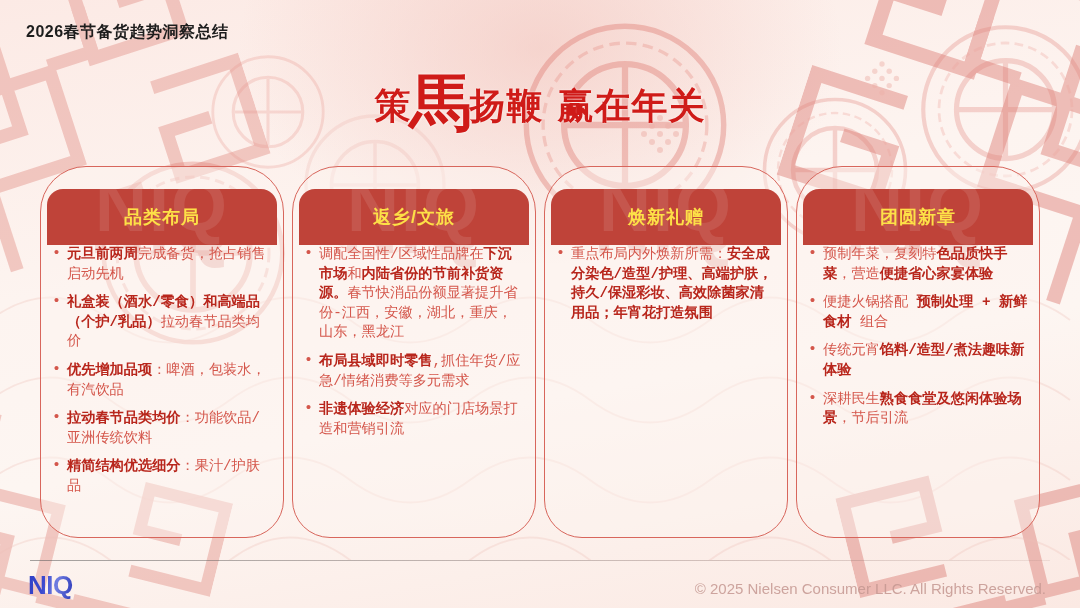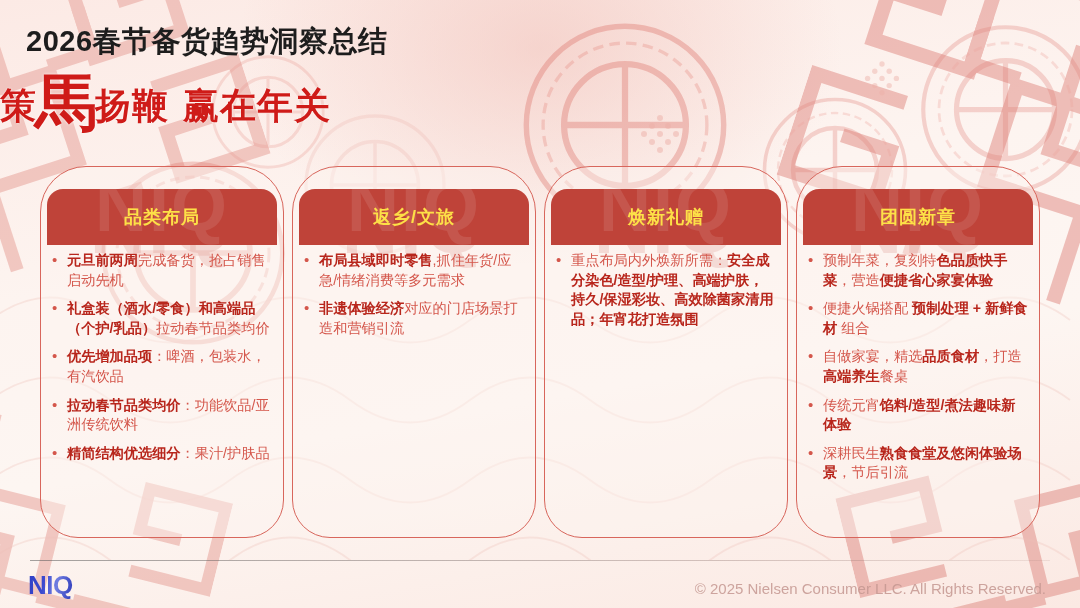--- a/index.html
+++ b/index.html
@@ -30,26 +30,26 @@
 
   
   .coin { position: absolute; border-radius: 50%; opacity: .42; }
 
   
   .blossom { position: absolute; opacity: .5; }
 
   
   #slide-title {
     position: absolute; left: 26px; top: 22px;
-    font-size: 29px; font-weight: bold; color: #1d1d1d;
+    font-size: 16px; font-weight: bold; color: #1d1d1d;
     letter-spacing: .5px; z-index: 6;
   }
   #hero-title {
     position: absolute; left: 0; right: 0; top: 78px;
-    text-align: left; z-index: 6;
+    text-align: center; z-index: 6;
     color: #cf1b18;
     font-weight: bold;
     white-space: nowrap;
   }
   #hero-title .seg { font-size: 36px; letter-spacing: 1px;
      text-shadow: 0 0 2px rgba(255,255,255,.85); vertical-align: baseline; }
   #hero-title .big { font-size: 62px; line-height: .8; vertical-align: -6px;
      margin: 0 -2px; text-shadow: 0 0 3px rgba(255,255,255,.9); }
   #hero-title .gap { display:inline-block; width: 14px; }
 
@@ -88,21 +88,22 @@
     position:absolute; left:0; right:0; top:-24px; text-align:center;
     font-size: 72px; font-weight: bold; color: rgba(255,255,255,.10);
     letter-spacing: 2px; pointer-events:none; user-select:none;
   }
   .card-header .hdr-text {
     position: relative;
     color: #fde047; font-size: 18px; font-weight: bold; letter-spacing: 1px;
   }
   .card-body {
     position: relative;
-    padding: 6px 10px 10px 8px;
+    padding: 0 10px 10px 8px;
+    font-family: Liberation Mono, monospace;
   }
   ul.bullets { list-style: none; }
   ul.bullets > li {
     position: relative;
     padding-left: 18px;
     margin-bottom: 9px;
     font-size: 14.2px;
     line-height: 1.38;
     color: #d4564b;
   }
@@ -274,20 +275,21 @@
         </div>
       </div>
       <div class="card">
         <div class="card-watermark">NIQ</div>
         <div class="card-header">
           <div class="hdr-wm">NIQ</div>
           <div class="hdr-text">返乡/文旅</div>
         </div>
         <div class="card-body">
           <ul class="bullets">
+            <li><span>调配全国性/区域性品牌在</span><b>下沉市场</b><span>和</span><b>内陆省份的节前补货资源。</b><span>春节快消品份额显著提升省份-江西，安徽，湖北，重庆，山东，黑龙江</span></li>
             <li><b>布局</b><b>县域即时零售</b><span>,抓住年货/应急/情绪消费等多元需求</span></li>
             <li><b>非遗体验经济</b><span>对应的门店场景打造和营销引流</span></li>
           </ul>
         </div>
       </div>
       <div class="card">
         <div class="card-watermark">NIQ</div>
         <div class="card-header">
           <div class="hdr-wm">NIQ</div>
           <div class="hdr-text">焕新礼赠</div>
@@ -301,21 +303,20 @@
       <div class="card">
         <div class="card-watermark">NIQ</div>
         <div class="card-header">
           <div class="hdr-wm">NIQ</div>
           <div class="hdr-text">团圆新章</div>
         </div>
         <div class="card-body">
           <ul class="bullets">
             <li><span>预制年菜，复刻特</span><b>色品质快手菜</b><span>，营造</span><b>便捷省心家宴体验</b></li>
             <li><span>便捷火锅搭配 </span><b>预制处理 + 新鲜食材</b><span> 组合</span></li>
-            <li><span>自做家宴，精选</span><b>品质食材</b><span>，打造</span><b>高端养生</b><span>餐桌</span></li>
             <li><span>传统元宵</span><b>馅料/造型/煮法趣味新体验</b></li>
             <li><span>深耕民生</span><b>熟食食堂及悠闲体验场景</b><span>，节后引流</span></li>
           </ul>
         </div>
       </div>
     </div>
 
   <div id="footer-rule"></div>
   <div id="niq-logo">NIQ</div>
   <div id="copyright">© 2025 Nielsen Consumer LLC. All Rights Reserved.</div>

